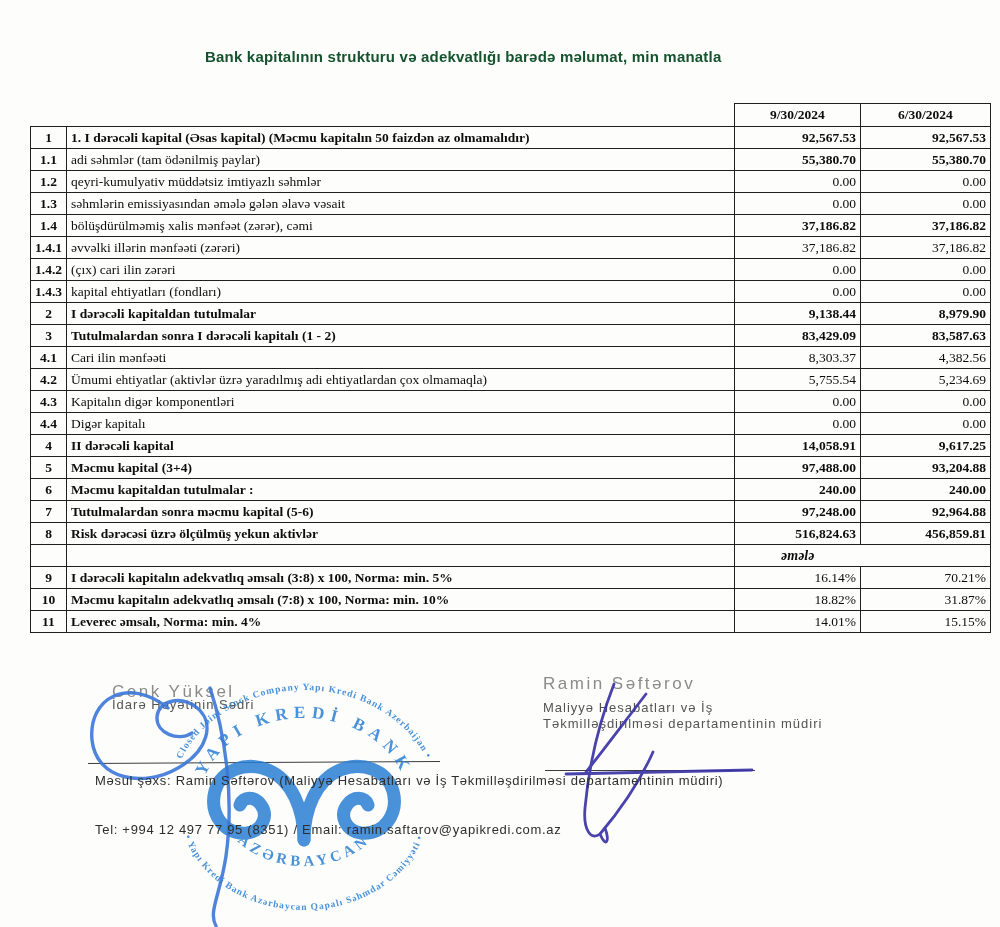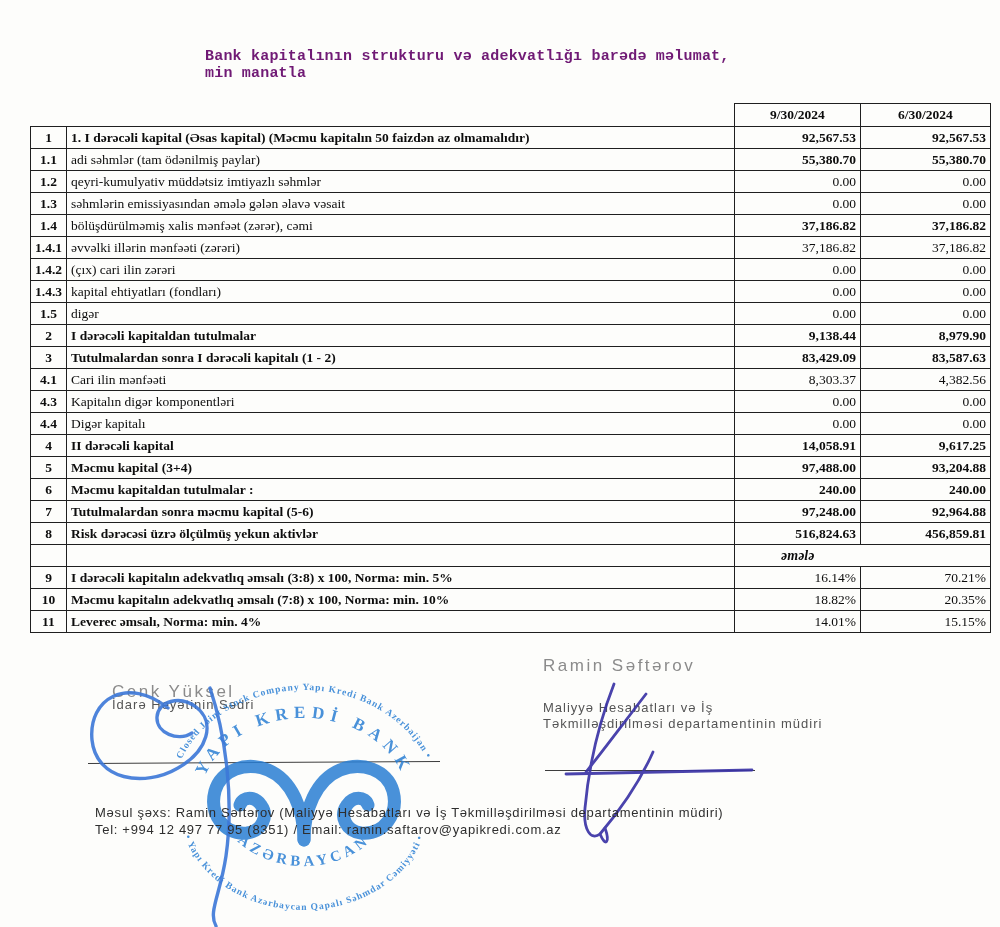--- a/index.html
+++ b/index.html
@@ -8,22 +8,22 @@
     width: 1000px;
     height: 927px;
     background: #fdfdfb;
     overflow: hidden;
     font-family: "Liberation Serif", serif;
     color: #111;
   }
   .title {
     position: absolute;
     left: 205px; top: 48px; width: 560px;
-    font-family: Liberation Mono, monospace;
-    font-size: 15px; font-weight: bold; color: #701a75;
+    font-family: Liberation Sans, sans-serif;
+    font-size: 15px; font-weight: bold; color: #14532d;
     letter-spacing: 0.2px;
   }
   table.cap {
     position: absolute; left: 30px; top: 103px;
     width: 960px; border-collapse: collapse; table-layout: fixed;
     font-family: "Liberation Serif", serif;
     font-size: 13.5px; color: #0d0d0d;
   }
   table.cap td { border: 1px solid #1f1f1f; height: 21px; padding: 0 4px; overflow: hidden; white-space: nowrap; }
   table.cap tr.hdr td { height: 22px; }
@@ -118,42 +118,42 @@
           <td class="c-val">0.00</td>
           <td class="c-val">0.00</td>
         </tr>
         <tr>
           <td class="c-no">1.4.3</td>
           <td class="c-label">kapital ehtiyatları (fondları)</td>
           <td class="c-val">0.00</td>
           <td class="c-val">0.00</td>
         </tr>
         <tr>
-          <td class="c-no">1.5</td>
-          <td class="c-label">digər</td>
-          <td class="c-val">0.00</td>
-          <td class="c-val">0.00</td>
-        </tr>
-        <tr>
           <td class="c-no">2</td>
           <td class="c-label b">I dərəcəli kapitaldan  tutulmalar</td>
           <td class="c-val b">9,138.44</td>
           <td class="c-val b">8,979.90</td>
         </tr>
         <tr>
           <td class="c-no">3</td>
           <td class="c-label b">Tutulmalardan  sonra I dərəcəli kapitalı (1 - 2)</td>
           <td class="c-val b">83,429.09</td>
           <td class="c-val b">83,587.63</td>
         </tr>
         <tr>
           <td class="c-no">4.1</td>
           <td class="c-label">Cari ilin mənfəəti</td>
           <td class="c-val">8,303.37</td>
           <td class="c-val">4,382.56</td>
+        </tr>
+        <tr>
+          <td class="c-no">4.2</td>
+          <td class="c-label">Ümumi ehtiyatlar (aktivlər üzrə yaradılmış adi ehtiyatlardan çox olmamaqla)</td>
+          <td class="c-val">5,755.54</td>
+          <td class="c-val">5,234.69</td>
         </tr>
         <tr>
           <td class="c-no">4.3</td>
           <td class="c-label">Kapitalın digər komponentləri</td>
           <td class="c-val">0.00</td>
           <td class="c-val">0.00</td>
         </tr>
         <tr>
           <td class="c-no">4.4</td>
           <td class="c-label">Digər kapitalı</td>
@@ -203,35 +203,35 @@
         <tr>
           <td class="c-no">9</td>
           <td class="c-label b">I dərəcəli  kapitalın  adekvatlıq əmsalı (3:8) x 100, Norma: min. 5%</td>
           <td class="c-val">16.14%</td>
           <td class="c-val">70.21%</td>
         </tr>
         <tr>
           <td class="c-no">10</td>
           <td class="c-label b">Məcmu kapitalın  adekvatlıq  əmsalı (7:8) x 100, Norma: min. 10%</td>
           <td class="c-val">18.82%</td>
-          <td class="c-val">20.35%</td>
+          <td class="c-val">31.87%</td>
         </tr>
         <tr>
           <td class="c-no">11</td>
           <td class="c-label b">Leverec əmsalı, Norma: min. 4%</td>
           <td class="c-val">14.01%</td>
           <td class="c-val">15.15%</td>
         </tr>
       </tbody>
   </table>
 
   <div class="sig-name" style="left:112px; top:682px;">Cenk Yüksel</div>
   <div class="sig-title" style="left:112px; top:697px;">İdarə Heyətinin Sədri</div>
 
-  <div class="sig-name" style="left:543px; top:656px;">Ramin Səftərov</div>
+  <div class="sig-name" style="left:543px; top:674px;">Ramin Səftərov</div>
   <div class="sig-title" style="left:543px; top:700px;">Maliyyə Hesabatları və İş</div>
   <div class="sig-title" style="left:543px; top:716px;">Təkmilləşdirilməsi departamentinin müdiri</div>
 
   <div class="sig-line" style="left:88px; top:762px; width:352px; transform:rotate(-0.35deg);"></div>
   <div class="sig-line" style="left:545px; top:770px; width:210px;"></div>
 
   <svg class="overlay" style="left:158px; top:668px; opacity:0.85;" width="292" height="252" viewBox="0 0 292 252">
     <defs>
       <path id="arcOuterTop" d="M 14 132 A 132 110 0 0 1 278 132" fill="none"></path>
       <path id="arcOuterBottom" d="M 22 140 A 124 102 0 0 0 270 140" fill="none"></path>
@@ -264,16 +264,16 @@
       <path d="M210 28 C226 76 234 140 226 196 C220 236 208 252 216 266"></path>
     </g>
     <g stroke="#3b34a6" stroke-width="2.8" fill="none" stroke-linecap="round" opacity="0.92">
       <path d="M614 24 C600 60 589 104 585 148 C583 170 591 181 600 174 C622 148 641 119 653 92"></path>
       <path d="M586 112 C602 92 626 60 646 34"></path>
       <path d="M566 114 L752 110"></path>
       <path d="M600 174 C606 188 610 182 605 168"></path>
     </g>
   </svg>
 
-  <div class="footer-line" style="left:95px; top:805px;">Məsul şəxs: Ramin Səftərov  (Maliyyə Hesabatları və İş Təkmilləşdirilməsi departamentinin müdiri)</div>
+  <div class="footer-line" style="left:95px; top:773px;">Məsul şəxs: Ramin Səftərov  (Maliyyə Hesabatları və İş Təkmilləşdirilməsi departamentinin müdiri)</div>
   <div class="footer-line" style="left:95px; top:822px;">Tel:  +994 12 497 77 95 (8351) / Email: ramin.saftarov@yapikredi.com.az</div>
 
 </div>
 
 </body></html>

